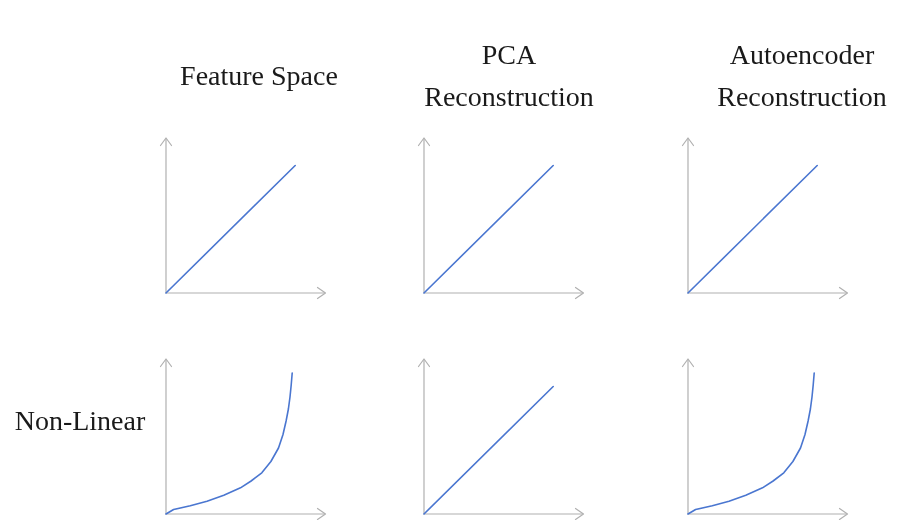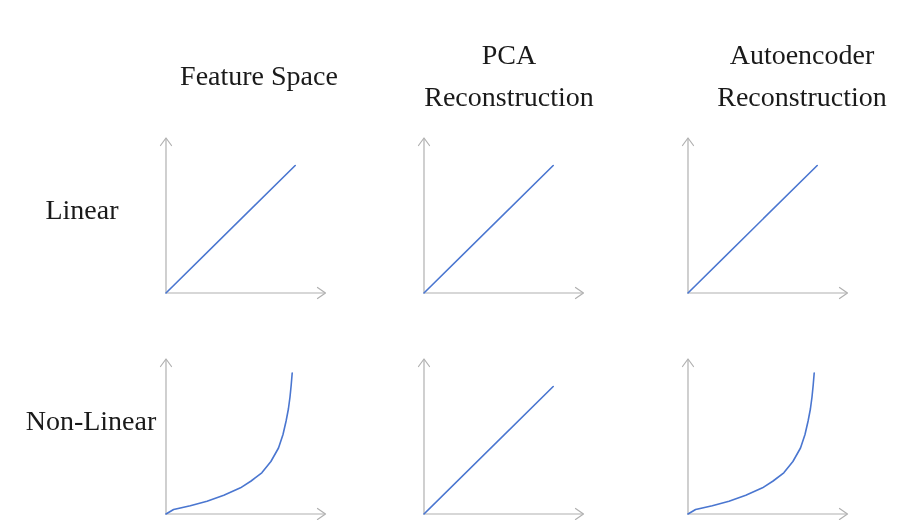--- a/index.html
+++ b/index.html
@@ -56,22 +56,21 @@
 <body>
 
 <div class="canvas">
 
   <div class="col-title" style="left:149px;">Feature Space</div>
   <div class="col-title" style="left:399px;">PCA
 Reconstruction</div>
   <div class="col-title" style="left:692px;">Autoencoder
 Reconstruction</div>
 
-  <div class="row-label" style="left:12px;top:163px;">Linear</div>
-  <div class="row-label" style="left:21px;top:374px;">Non-Linear</div>
+  <div class="row-label" style="left:10px;top:374px;">Non-Linear</div>
 
   <svg class="plot" style="left:148px;top:103px;" width="185" height="172" viewBox="0 0 185 172">
     <g>
       <line class="axis" x1="18" y1="161.5" x2="18" y2="8"></line>
       <path class="axis" d="M12.5,14.5 L18,7 L23.5,14.5"></path>
       <line class="axis" x1="18" y1="162" x2="176.5" y2="162"></line>
       <path class="axis" d="M169.5,156.5 L177.5,162 L169.5,167.5"></path>
     </g>
     <path class="curve" d="M18.0,162.0 L147.2,34.5"></path>
   </svg>

